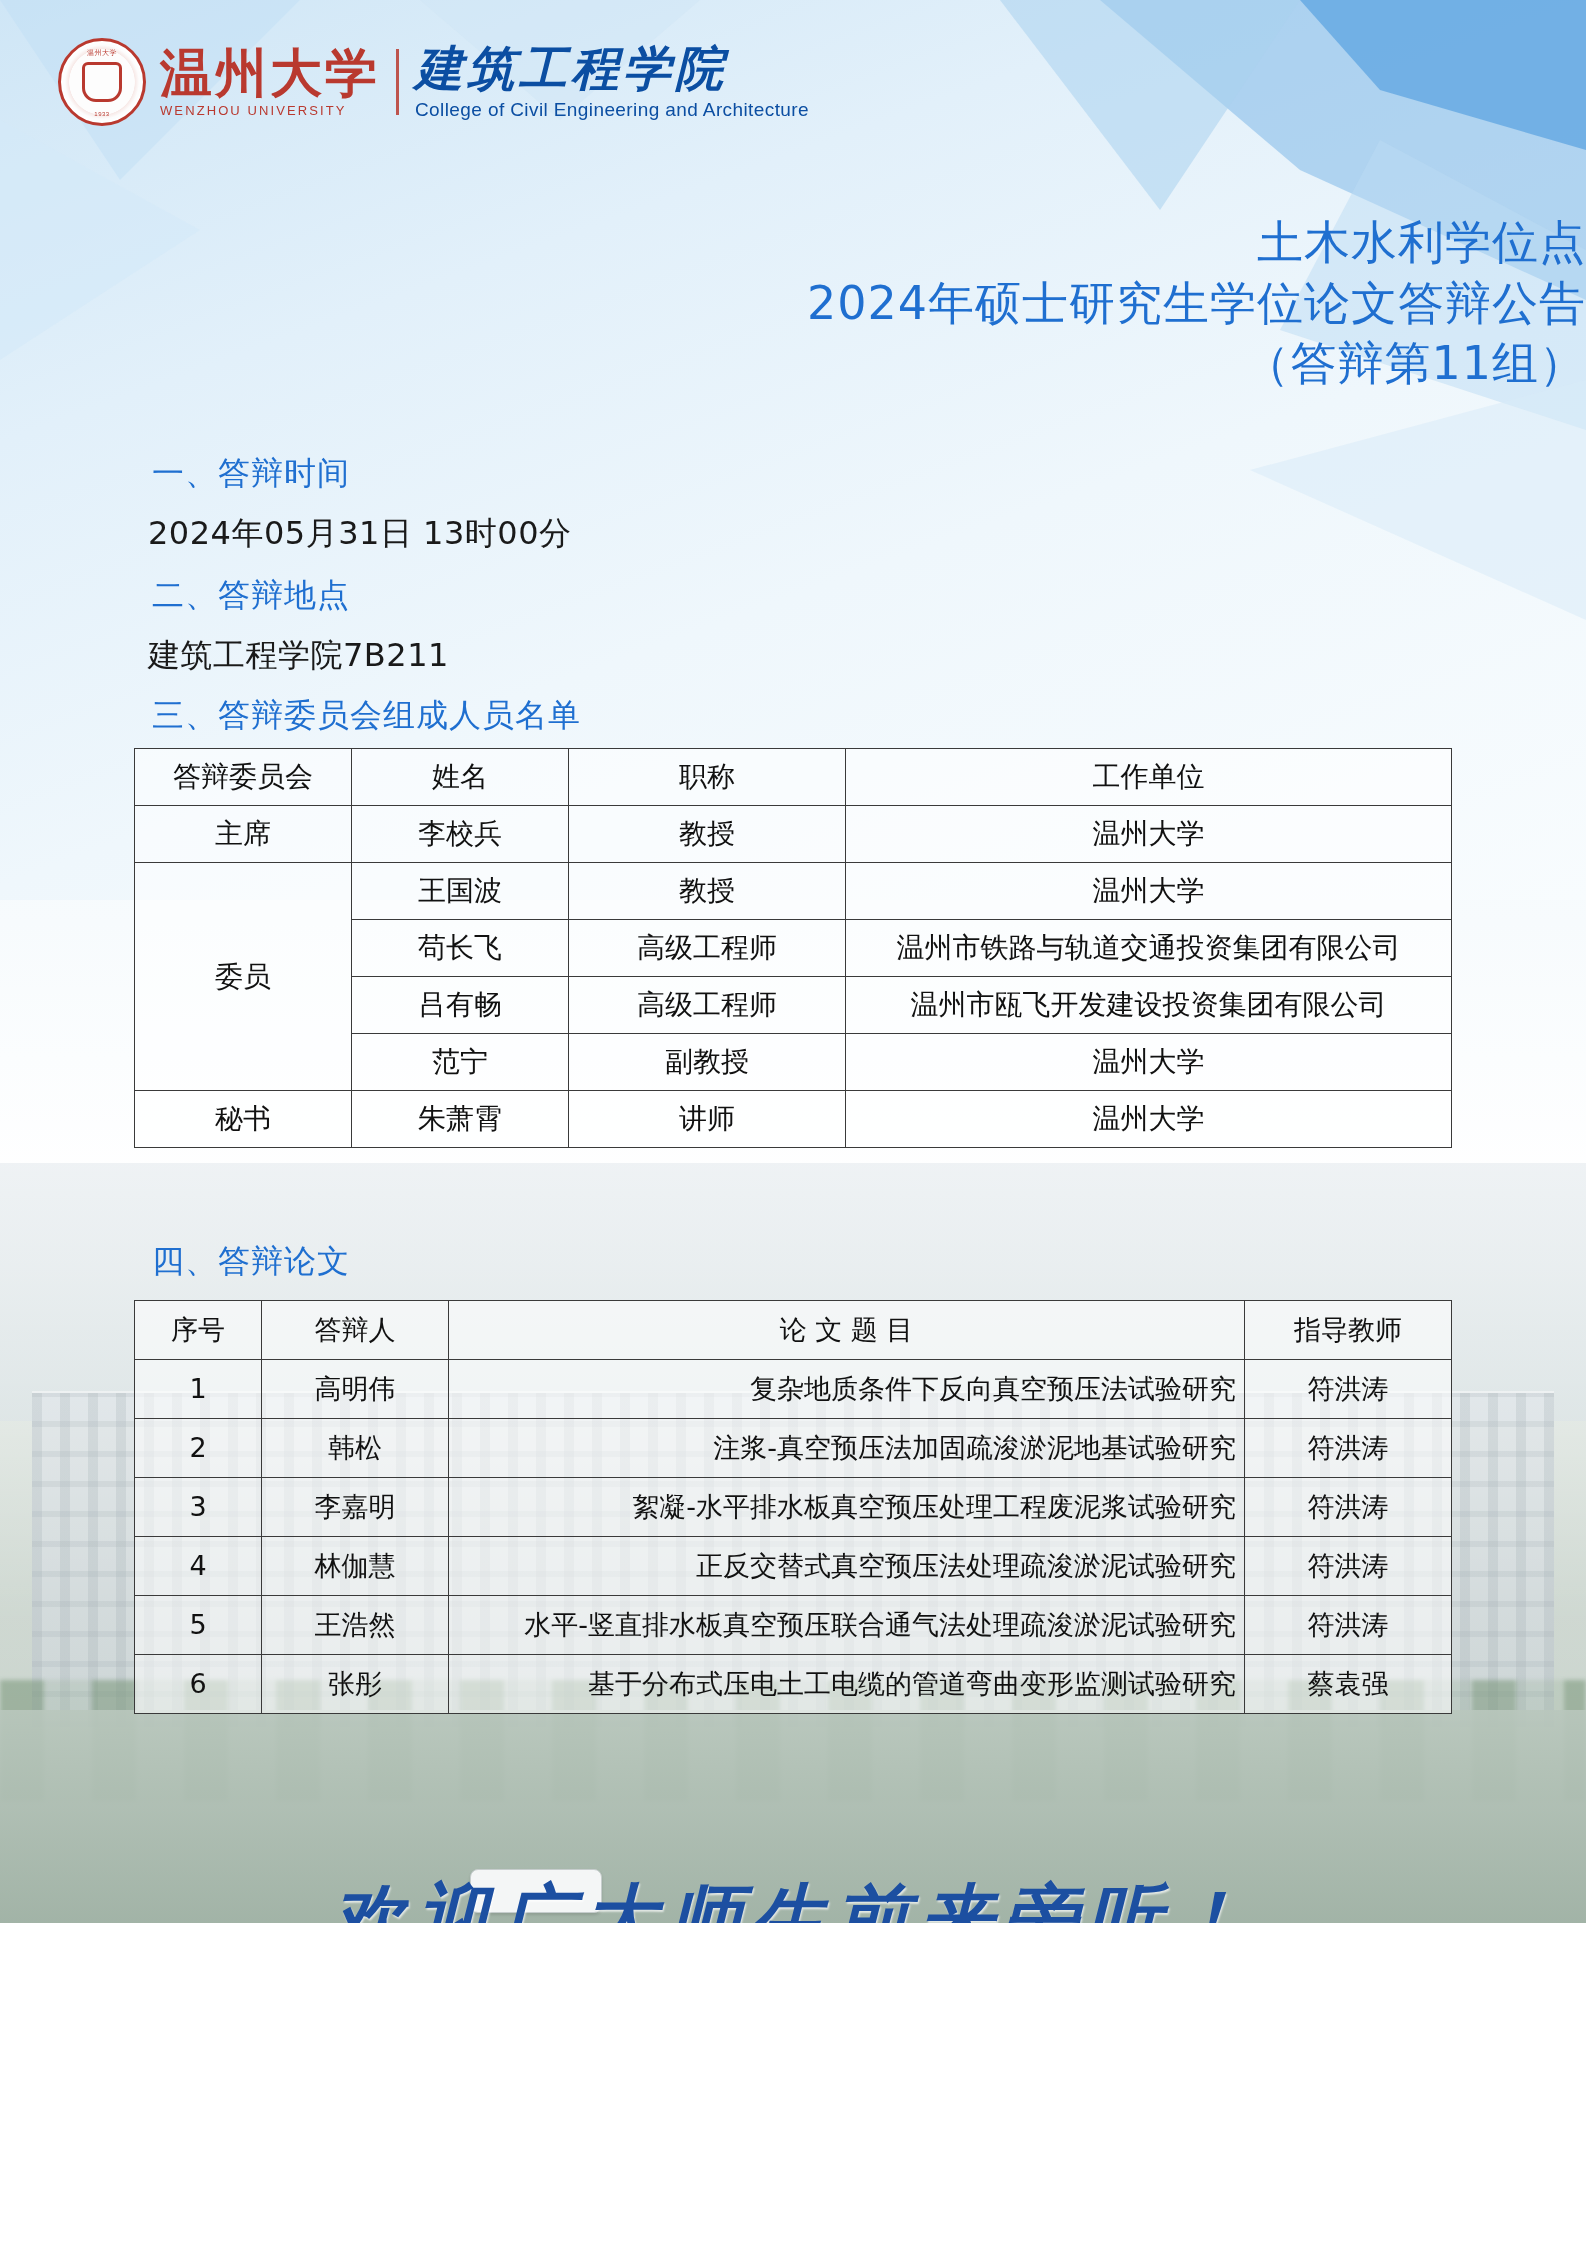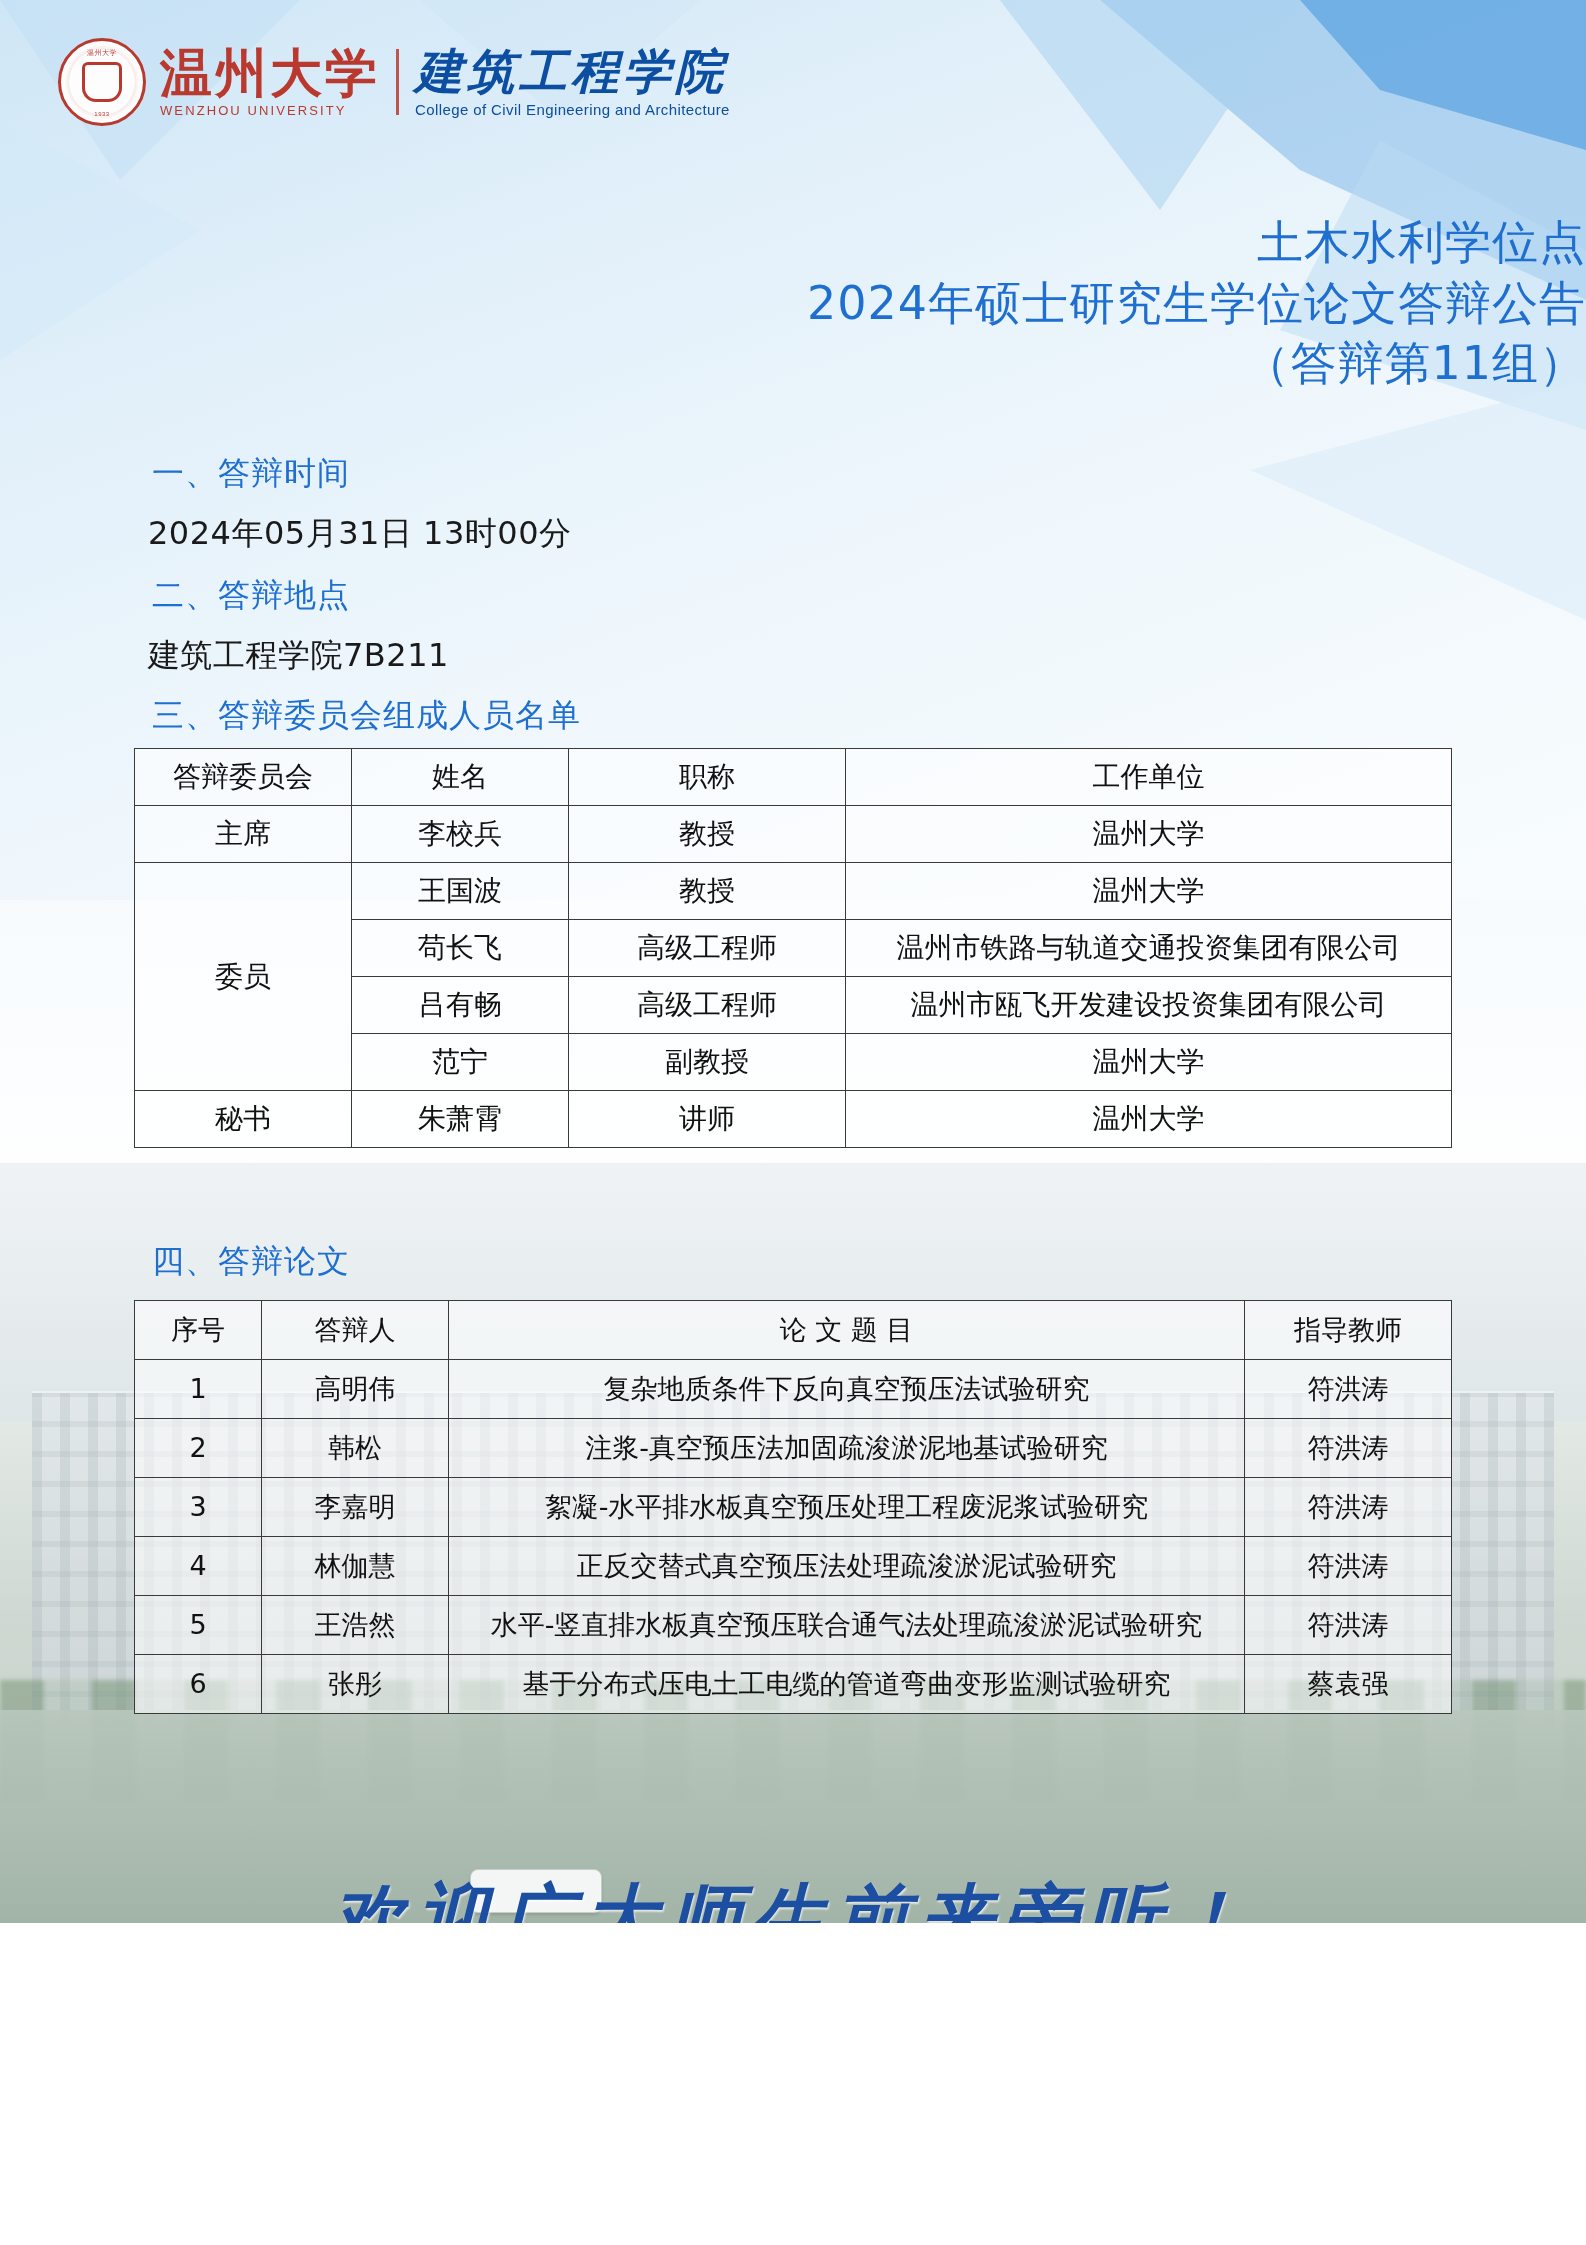--- a/index.html
+++ b/index.html
@@ -146,21 +146,21 @@
   .wm-college-cn {
     font-family: "DejaVu Sans", sans-serif;
     font-weight: bold;
     font-size: 48px;
     color: #0b4ea2;
     letter-spacing: 4px;
     line-height: 1.05;
     font-style: italic;
   }
   .wm-college-en {
-    font-size: 15px;
+    font-size: 19px;
     color: #0b4ea2;
     letter-spacing: .4px;
     margin-top: 5px;
   }
   
   .titles {
     position: absolute;
     left: 0; top: 212px;
     width: 1586px;
     text-align: right;
@@ -213,21 +213,21 @@
   #committee-table td { height: 44px; }
   #papers-table {
     left: 134px; top: 1300px;
     width: 1318px;
     font-size: 27px;
   }
   #papers-table td { height: 46px; line-height: 1.3; }
   .col-a { width: 200px; }
   .col-b { width: 200px; }
   .col-c { width: 260px; }
-  .cell-title { text-align: center; }
+  .cell-title { text-align: right; }
   
   .welcome {
     position: absolute;
     left: 0; top: 1870px;
     width: 1586px;
     text-align: center;
     color: #1c4fa1;
     font-family: "DejaVu Serif", serif;
     font-style: italic;
     font-weight: bold;

